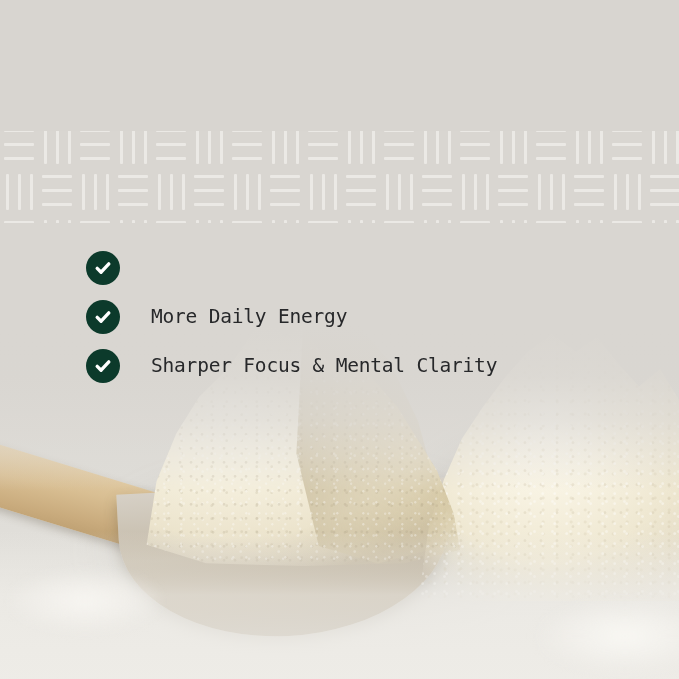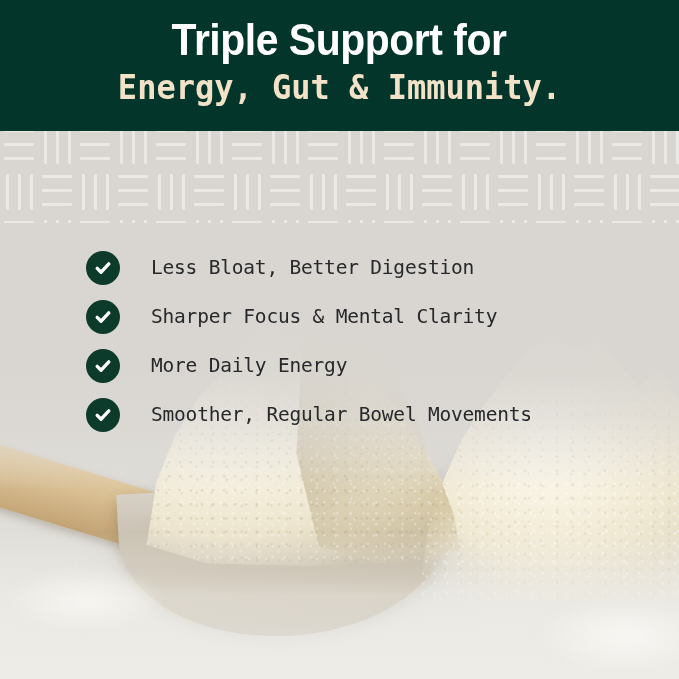--- a/index.html
+++ b/index.html
@@ -585,54 +585,41 @@
       <div class="tile" style="left: 608px; top: 84px;">
         <div class="ln-h" style="top: 6px;"></div>
       </div>
       <div class="tile" style="left: 646px; top: 84px;">
         <div class="ln-v" style="left: 6px;"></div>
         <div class="ln-v" style="left: 18px;"></div>
         <div class="ln-v" style="left: 30px;"></div>
       </div>
     </div>
 
-  <div class="header-band">
-    <div class="headline">Triple Support for</div>
-    <div class="subheadline">Energy, Gut &amp; Immunity.</div>
-  </div>
 
 
   <div class="benefits" id="benefits-list">
       <div class="benefit-row">
         <span class="check-circle">
           <svg width="20" height="20" viewBox="0 0 20 20" aria-hidden="true">
             <path d="M4.2 10.4 L8.1 14.2 L15.8 5.9" fill="none" stroke="#ffffff" stroke-width="3.4" stroke-linecap="round" stroke-linejoin="round"></path>
           </svg>
         </span>
-        <span class="benefit-text">Less Bloat, Better Digestion</span>
+      </div>
+      <div class="benefit-row">
+        <span class="check-circle">
+          <svg width="20" height="20" viewBox="0 0 20 20" aria-hidden="true">
+            <path d="M4.2 10.4 L8.1 14.2 L15.8 5.9" fill="none" stroke="#ffffff" stroke-width="3.4" stroke-linecap="round" stroke-linejoin="round"></path>
+          </svg>
+        </span>
+        <span class="benefit-text">More Daily Energy</span>
       </div>
       <div class="benefit-row">
         <span class="check-circle">
           <svg width="20" height="20" viewBox="0 0 20 20" aria-hidden="true">
             <path d="M4.2 10.4 L8.1 14.2 L15.8 5.9" fill="none" stroke="#ffffff" stroke-width="3.4" stroke-linecap="round" stroke-linejoin="round"></path>
           </svg>
         </span>
         <span class="benefit-text">Sharper Focus &amp; Mental Clarity</span>
       </div>
-      <div class="benefit-row">
-        <span class="check-circle">
-          <svg width="20" height="20" viewBox="0 0 20 20" aria-hidden="true">
-            <path d="M4.2 10.4 L8.1 14.2 L15.8 5.9" fill="none" stroke="#ffffff" stroke-width="3.4" stroke-linecap="round" stroke-linejoin="round"></path>
-          </svg>
-        </span>
-        <span class="benefit-text">More Daily Energy</span>
-      </div>
-      <div class="benefit-row">
-        <span class="check-circle">
-          <svg width="20" height="20" viewBox="0 0 20 20" aria-hidden="true">
-            <path d="M4.2 10.4 L8.1 14.2 L15.8 5.9" fill="none" stroke="#ffffff" stroke-width="3.4" stroke-linecap="round" stroke-linejoin="round"></path>
-          </svg>
-        </span>
-        <span class="benefit-text">Smoother, Regular Bowel Movements</span>
-      </div>
     </div>
 
 </div>
 
 </body></html>

